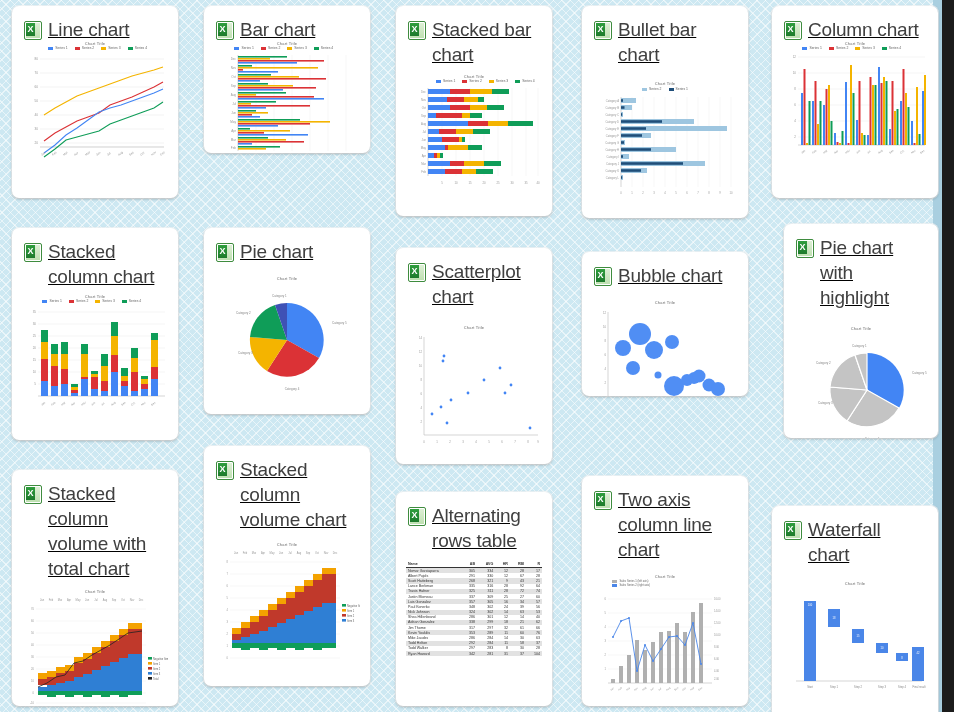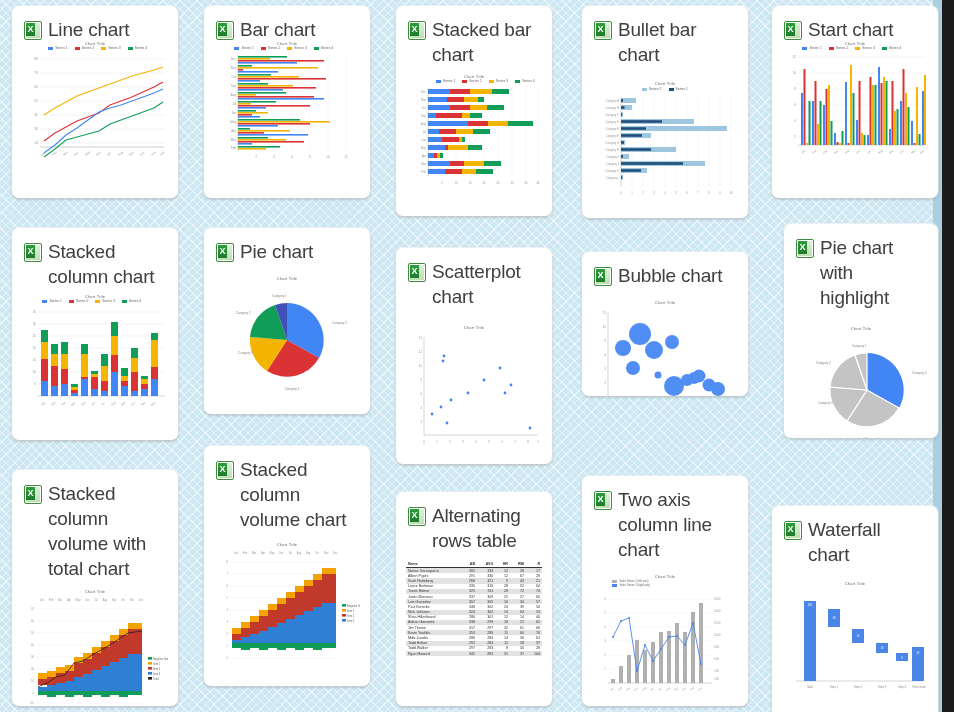--- a/index.html
+++ b/index.html
@@ -28,20 +28,21 @@
   .card{
     position:absolute;
     background:#ffffff;
     border-radius:7px;
     box-shadow:0 1px 3px rgba(0,0,0,.28), 0 0 0 1px rgba(255,255,255,.65);
     overflow:hidden;
   }
   .card-head{
     display:flex;align-items:flex-start;gap:6px;
     padding:11px 13px 2px 12px;
+    text-decoration:underline;
   }
   .xls-icon{
     flex:0 0 auto;width:16px;height:17px;margin-top:4px;
     background:linear-gradient(#dff0d8,#bcdfae);
     border:1px solid #3f8c3f;border-radius:2px;
     position:relative;box-shadow:inset 0 0 0 1px #fff;
   }
   .xls-icon:before{
     content:"";position:absolute;left:1px;top:1px;width:9px;height:13px;
     background:linear-gradient(#2f9e3d,#1e7a2c);
@@ -133,21 +134,21 @@
           <text x="97" y="109" transform="rotate(-40 97,109)">Aug</text>
           <text x="108" y="109" transform="rotate(-40 108,109)">Sep</text>
           <text x="119" y="109" transform="rotate(-40 119,109)">Oct</text>
           <text x="130" y="109" transform="rotate(-40 130,109)">Nov</text>
           <text x="139" y="109" transform="rotate(-40 139,109)">Dec</text>
         </g>
       </svg>
     </div>
   </div>
 
-  <div class="card" style="left:204px;top:6px;width:166px;height:192px;">
+  <div class="card" style="left:204px;top:6px;width:166px;height:147px;">
     <div class="card-head">
       <span class="xls-icon"></span>
       <span class="card-title">Bar chart</span>
     </div>
     <div class="chart-wrap">
       <div class="legend left" style="padding-left:14%">
         <span><i style="background:#4285f4"></i><span>Series 1</span></span>
         <span><i style="background:#db3236"></i><span>Series 2</span></span>
         <span><i style="background:#f4b400"></i><span>Series 3</span></span>
         <span><i style="background:#0f9d58"></i><span>Series 4</span></span>
@@ -440,21 +441,21 @@
           <text x="120" y="104">35</text>
             <text x="132" y="104">40</text>
         </g>
       </svg>
     </div>
   </div>
 
   <div class="card" style="left:772px;top:6px;width:166px;height:192px;">
     <div class="card-head">
       <span class="xls-icon"></span>
-      <span class="card-title">Start chart</span>
+      <span class="card-title">Column chart</span>
     </div>
     <div class="chart-wrap">
       <div class="legend left" style="padding-left:14%">
         <span><i style="background:#4285f4"></i><span>Series 1</span></span>
         <span><i style="background:#db3236"></i><span>Series 2</span></span>
         <span><i style="background:#f4b400"></i><span>Series 3</span></span>
         <span><i style="background:#0f9d58"></i><span>Series 4</span></span>
       </div>
       <div class="chart-title" style="margin-top:-11px">Chart Title</div>
       <svg width="146" height="120" viewBox="0 0 146 120">

